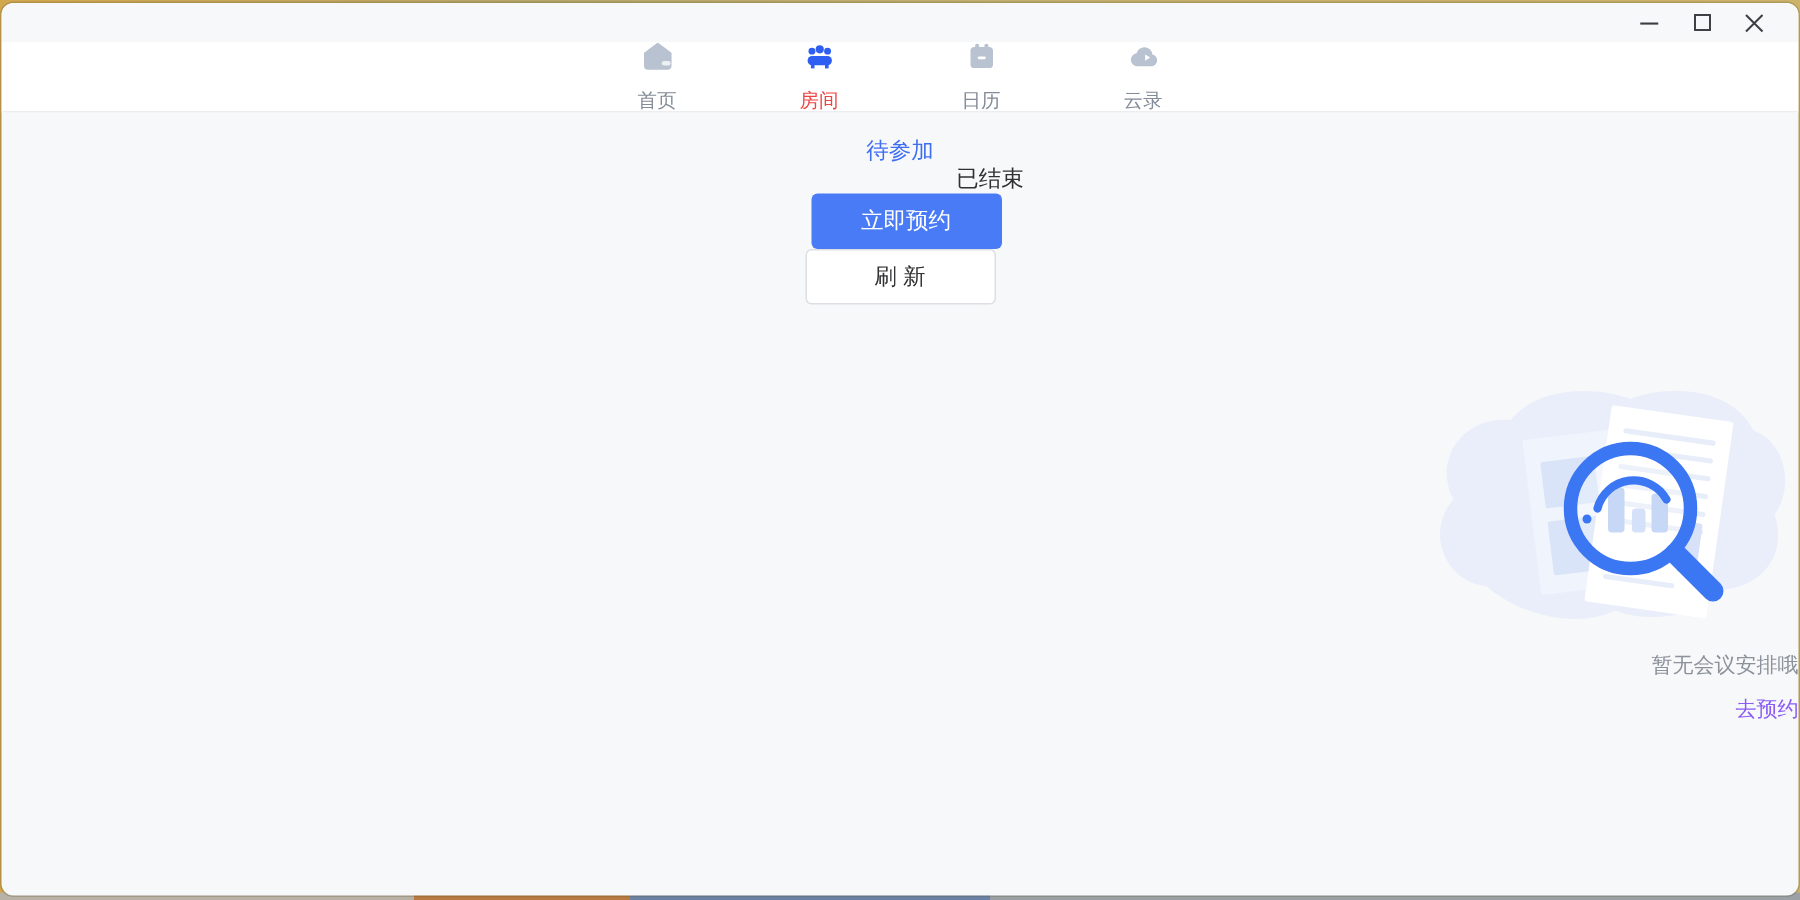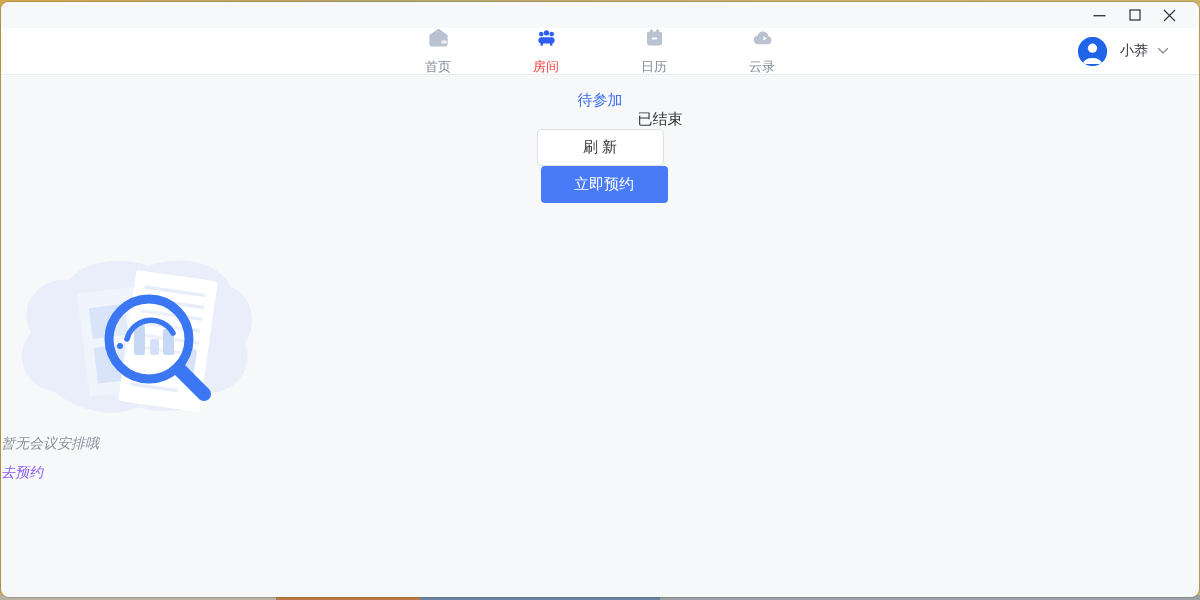--- a/index.html
+++ b/index.html
@@ -38,21 +38,21 @@
   .filter-row { display:flex; align-items:center; padding:16px 28px 0 28px;flex-direction:column; }
   .filter-tab { font-size:15px; cursor:pointer; }
   .filter-tab.active { color:#3f6ef2; }
   .filter-tab.inactive { color:#303133; margin-left:120px; }
   .spacer { flex:1; }
   .btn { height:37px; width:127px; border-radius:4px; font-size:15px; display:flex; align-items:center;
          justify-content:center; cursor:pointer; font-family:inherit; }
   .btn-refresh { background:#ffffff; border:1px solid #dcdfe3; color:#303133; }
   .btn-book { background:#4a7bf7; border:none; color:#ffffff; margin-left:8px; }
   
-  .empty { display:flex; flex-direction:column; align-items:flex-start; margin-top:46px;font-style:italic; }
+  .empty { display:flex; flex-direction:column; align-items:flex-end; margin-top:46px; }
   .empty-message { font-size:14px; color:#8c929c; margin-top:14px; }
   .empty-link { font-size:14px; color:#8b5cf6; margin-top:11px; cursor:pointer; }
 </style>
 </head>
 <body>
 
 <div class="desktop-bottom"></div>
 
 <div class="window">
 
@@ -106,41 +106,28 @@
       </div>
       <div class="nav-tab">
         <svg width="21" height="19" viewBox="0 0 21 19">
           <path d="M5.6 16.2 h9.8 a4 4 0 0 0 0.9 -7.9 a5.4 5.4 0 0 0 -10.6 -0.8 a4.4 4.4 0 0 0 -0.1 8.7 Z" fill="#b9c2d0"></path>
           <path d="M11.4 8.3 L14.8 10.4 L11.4 12.5 Z" fill="#ffffff"></path>
         </svg>
         <span class="label">云录</span>
       </div>
     </div>
 
-    <div class="user">
-      <span class="avatar">
-        <svg width="29" height="29" viewBox="0 0 29 29">
-          <circle cx="14.5" cy="14.5" r="14.5" fill="#2065e8"></circle>
-          <circle cx="14.5" cy="11.2" r="4.6" fill="#ffffff"></circle>
-          <path d="M4.5 27 a10.5 8.6 0 0 1 20 0 Z" fill="#ffffff"></path>
-        </svg>
-      </span>
-      <span class="user-name">小莽</span>
-      <svg width="12" height="8" viewBox="0 0 12 8">
-          <path d="M1.5 1.5 L6 6 L10.5 1.5" fill="none" stroke="#8a9099" stroke-width="1.4" stroke-linecap="round" stroke-linejoin="round"></path>
-        </svg>
-    </div>
   </div>
 
   <div class="filter-row">
     <span class="filter-tab active">待参加</span>
     <span class="filter-tab inactive">已结束</span>
     <span class="spacer"></span>
+    <button class="btn btn-book">立即预约</button>
     <button class="btn btn-refresh">刷 新</button>
-    <button class="btn btn-book">立即预约</button>
   </div>
 
   <div class="empty">
     <svg width="260" height="172" viewBox="0 0 260 172">
 
       <path d="M52,142 C22,138 12,104 30,84 C16,58 36,28 68,31 C84,11 120,7 148,17 C180,5 218,13 230,38 C252,46 257,76 244,94 C253,120 236,142 210,144 C196,162 160,167 138,158 C112,170 76,162 52,142 Z" fill="#e9eefa"></path>
 
       <g transform="rotate(-7 116 92)">
         <rect x="82" y="40" width="68" height="104" rx="2" fill="#f0f4fd"></rect>
         <rect x="92" y="56" width="36" height="31" rx="1.5" fill="#d9e4f8"></rect>

